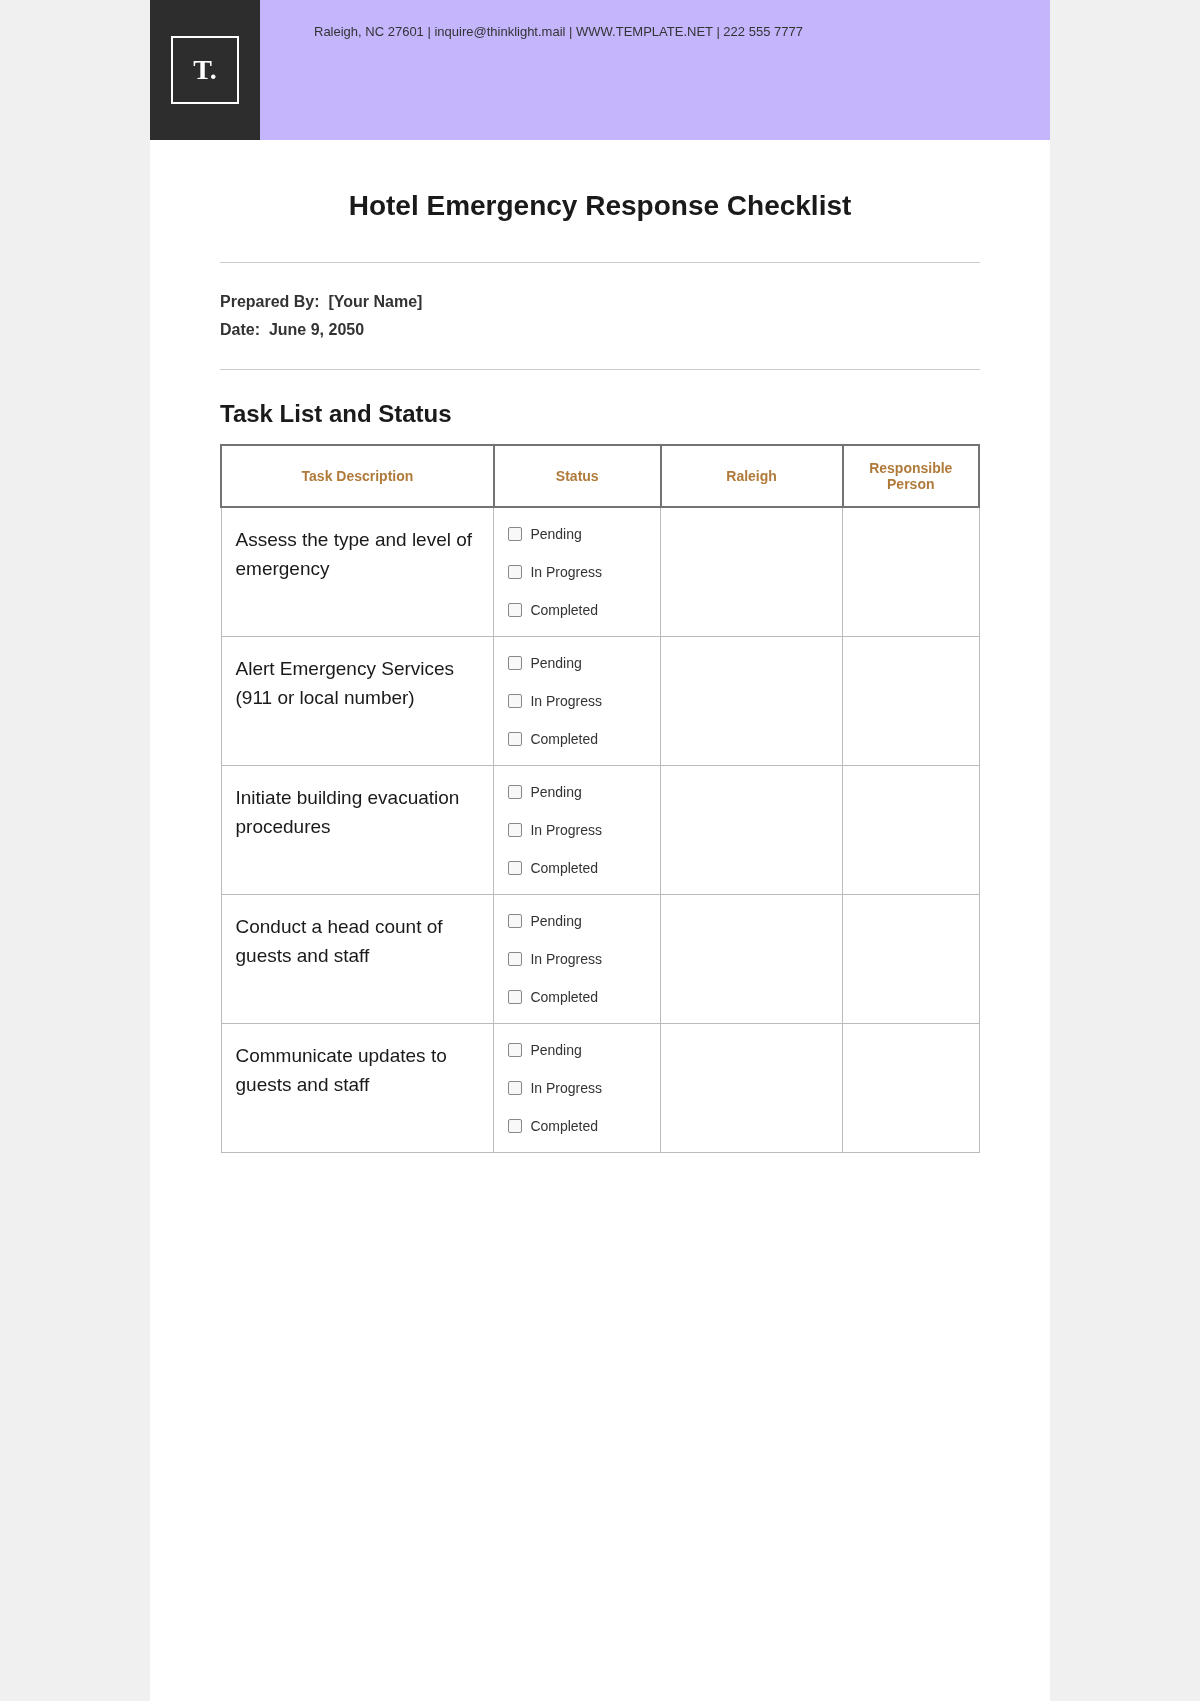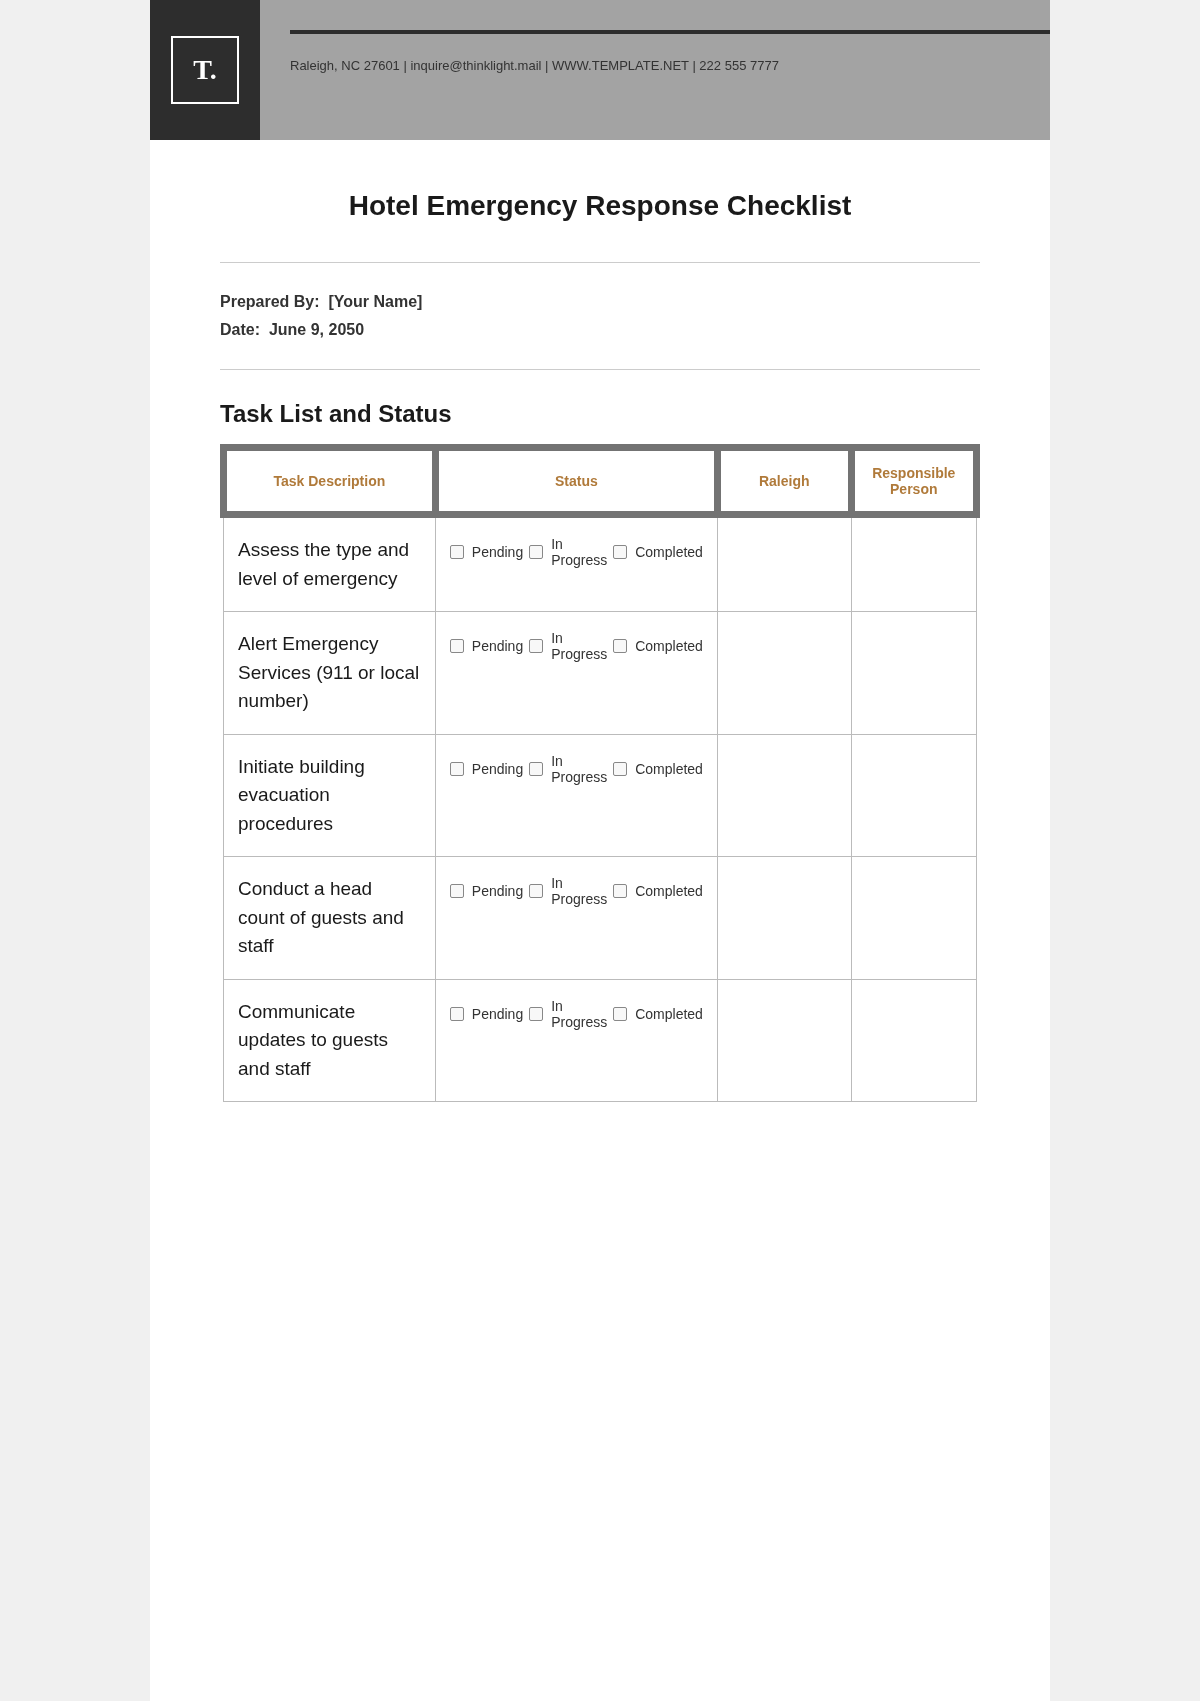--- a/index.html
+++ b/index.html
@@ -44,23 +44,24 @@
     }
     .logo-text {
       color: #ffffff;
       font-size: 28px;
       font-weight: bold;
       font-family: serif;
     }
     .header-right {
       flex: 1;
       display: flex;
-      flex-direction: column;
+      flex-direction: row;
       padding: 0 0 0 30px;
-      background: #a3a3a3;
+      background: #c4b5fd;
+      gap: 24px;
     }
     .header-line {
       height: 4px;
       background: #2d2d2d;
       margin-top: 30px;
       margin-right: 0;
     }
     .contact-info {
       padding: 14px 0 0 0;
       font-size: 13px;
@@ -98,21 +99,21 @@
       font-weight: bold;
       color: #1a1a1a;
       margin-bottom: 16px;
     }
     table {
       width: 100%;
       border-collapse: collapse;
       font-size: 14px;
     }
     thead tr th {
-      border: 7px solid #737373;
+      border: 2px solid #737373;
       padding: 14px 12px;
       color: #b07a3a;
       font-weight: 600;
       text-align: center;
       background: #fff;
     }
     thead tr th:first-child {
       text-align: center;
     }
     tbody tr td {
@@ -120,22 +121,22 @@
       padding: 18px 14px;
       vertical-align: top;
       color: #1a1a1a;
     }
     .task-desc {
       font-size: 19px;
       line-height: 1.5;
     }
     .status-options {
       display: flex;
-      flex-direction: row;
-      gap: 6px;
+      flex-direction: column;
+      gap: 22px;
     }
     .status-option {
       display: flex;
       align-items: center;
       gap: 8px;
       font-size: 14px;
       color: #333;
     }
     .checkbox {
       width: 14px;

